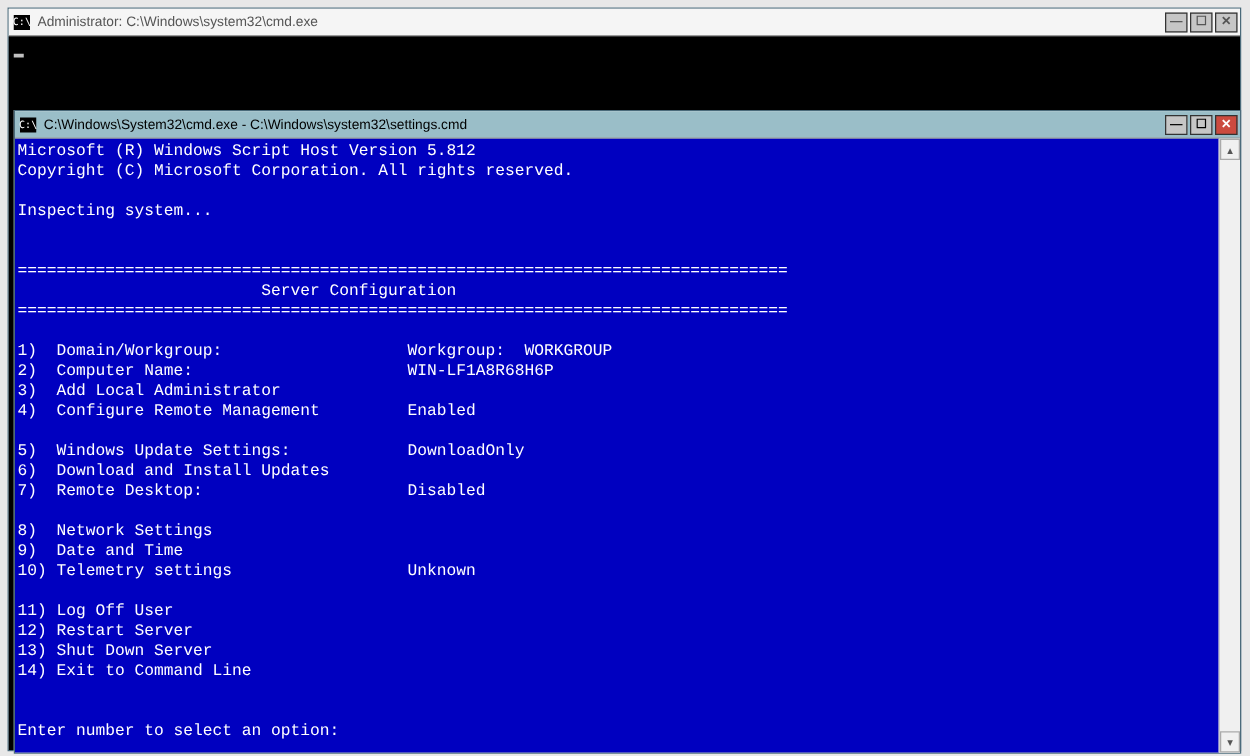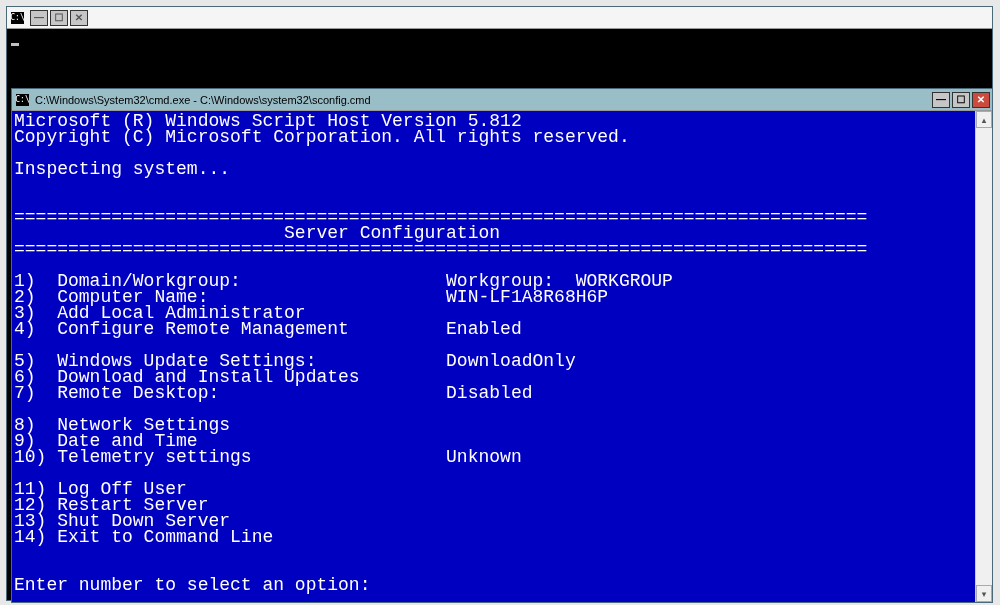--- a/index.html
+++ b/index.html
@@ -80,21 +80,21 @@
   }
   #win-front .window-body {
     height: calc(100% - 22px);
     display: flex;
   }
   .blue-term {
     flex: 1;
     background: #0000c0;
     color: #fff;
     font-family: Consolas, "Courier New", monospace;
-    font-size: 18px;
+    font-size: 13px;
     line-height: 16px;
     padding: 2px 2px;
     white-space: pre;
     overflow: hidden;
   }
   .scrollbar {
     width: 17px;
     background: #f0f0f0;
     border-left: 1px solid #ccc;
     display: flex; flex-direction: column;
@@ -109,33 +109,34 @@
     color:#555;
     cursor:pointer;
   }
 </style>
 </head>
 <body>
 
 <div id="win-back" class="window">
   <div class="titlebar titlebar-inactive">
     <div class="titlebar-icon">C:\</div>
+    <div class="titlebar-title">Administrator: C:\Windows\system32\cmd.exe</div>
     <div class="titlebar-buttons">
       <div class="tb-btn">—</div>
       <div class="tb-btn">☐</div>
       <div class="tb-btn">✕</div>
     </div>
   </div>
   <div class="window-body"><span class="cursor-block"></span></div>
 </div>
 
 <div id="win-front" class="window">
   <div class="titlebar titlebar-active">
     <div class="titlebar-icon">C:\</div>
-    <div class="titlebar-title">C:\Windows\System32\cmd.exe - C:\Windows\system32\sconfig.cmd</div>
+    <div class="titlebar-title">C:\Windows\System32\cmd.exe - C:\Windows\system32\settings.cmd</div>
     <div class="titlebar-buttons">
       <div class="tb-btn">—</div>
       <div class="tb-btn">☐</div>
       <div class="tb-btn tb-close-red">✕</div>
     </div>
   </div>
   <div class="window-body">
     <div class="blue-term" id="blue-term">Microsoft (R) Windows Script Host Version 5.812
 Copyright (C) Microsoft Corporation. All rights reserved.
 

